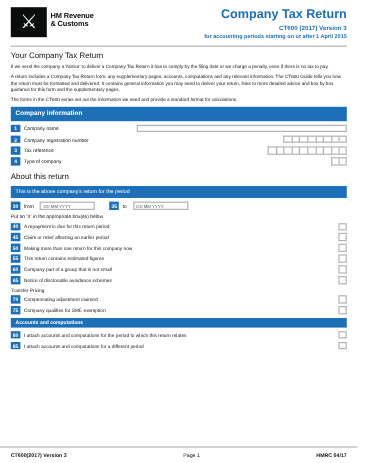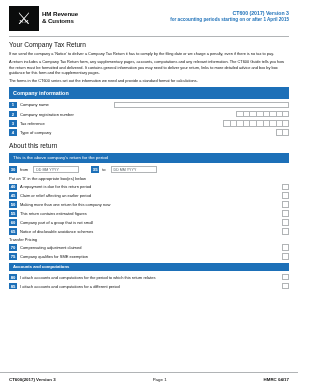--- a/index.html
+++ b/index.html
@@ -112,20 +112,21 @@
     <div class="crest-block">
       <div class="crest">
         <span class="lion">⚔</span>
       </div>
       <div class="hmrc-text">
         <div>HM Revenue</div>
         <div>&amp; Customs</div>
       </div>
     </div>
     <div class="title-block">
+      <div class="title-main">Company Tax Return</div>
       <div class="title-sub">CT600 (2017) Version 3</div>
       <div class="title-sub2">for accounting periods starting on or after 1 April 2015</div>
     </div>
   </div>
 
   <div class="rule"></div>
 
   <h2 class="section">Your Company Tax Return</h2>
   <div class="intro">
     <p>If we send the company a 'Notice' to deliver a Company Tax Return it has to comply by the filing date or we charge a penalty, even if there is no tax to pay.</p>

